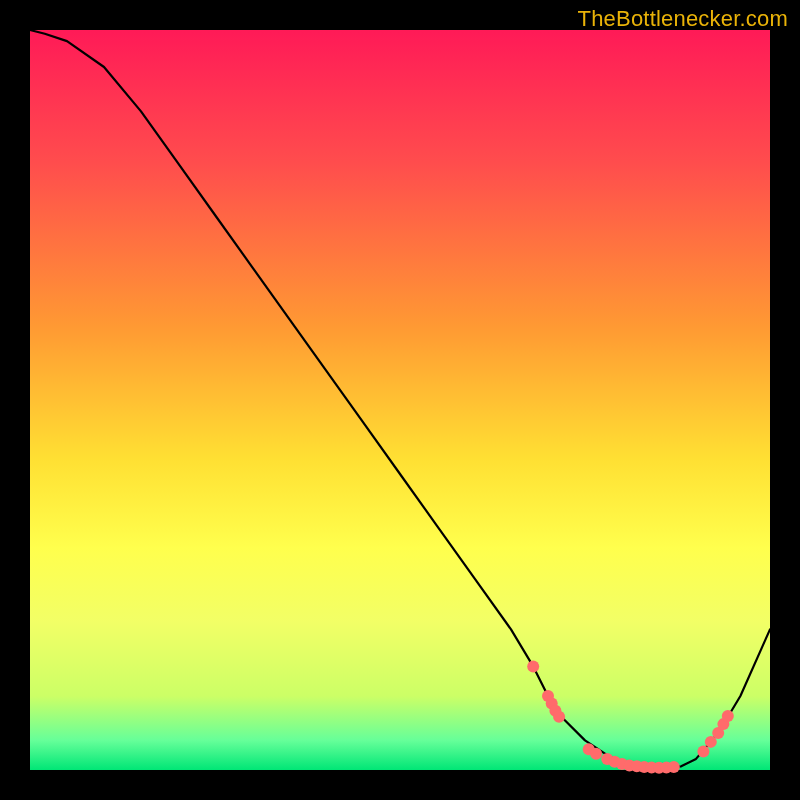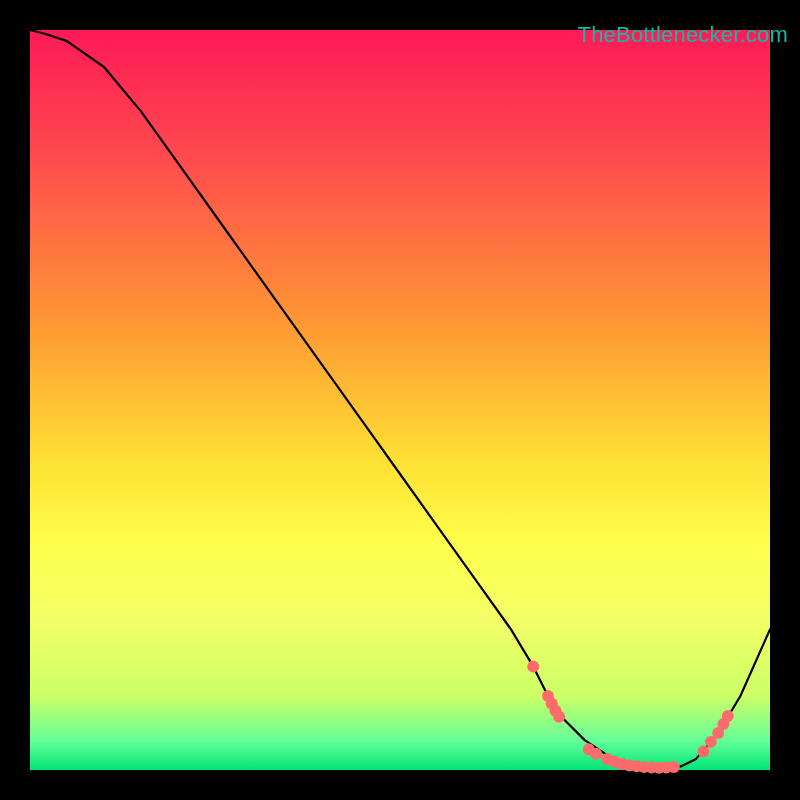--- a/index.html
+++ b/index.html
@@ -9,25 +9,24 @@
     width: 800px;
     height: 800px;
     background: #000;
   }
   .watermark {
     position: absolute;
     top: 6px;
     right: 12px;
     font-family: Arial, Helvetica, sans-serif;
     font-size: 22px;
-    color: #14b8a6;
+    color: #eab308;
     font-weight: 500;
     letter-spacing: 0.2px;
     z-index: 10;
-    margin-top: 16px;
   }
   .plot-box {
     position: absolute;
     left: 30px;
     top: 30px;
     width: 740px;
     height: 740px;
   }
   .gradient-bg {
     position: absolute;

